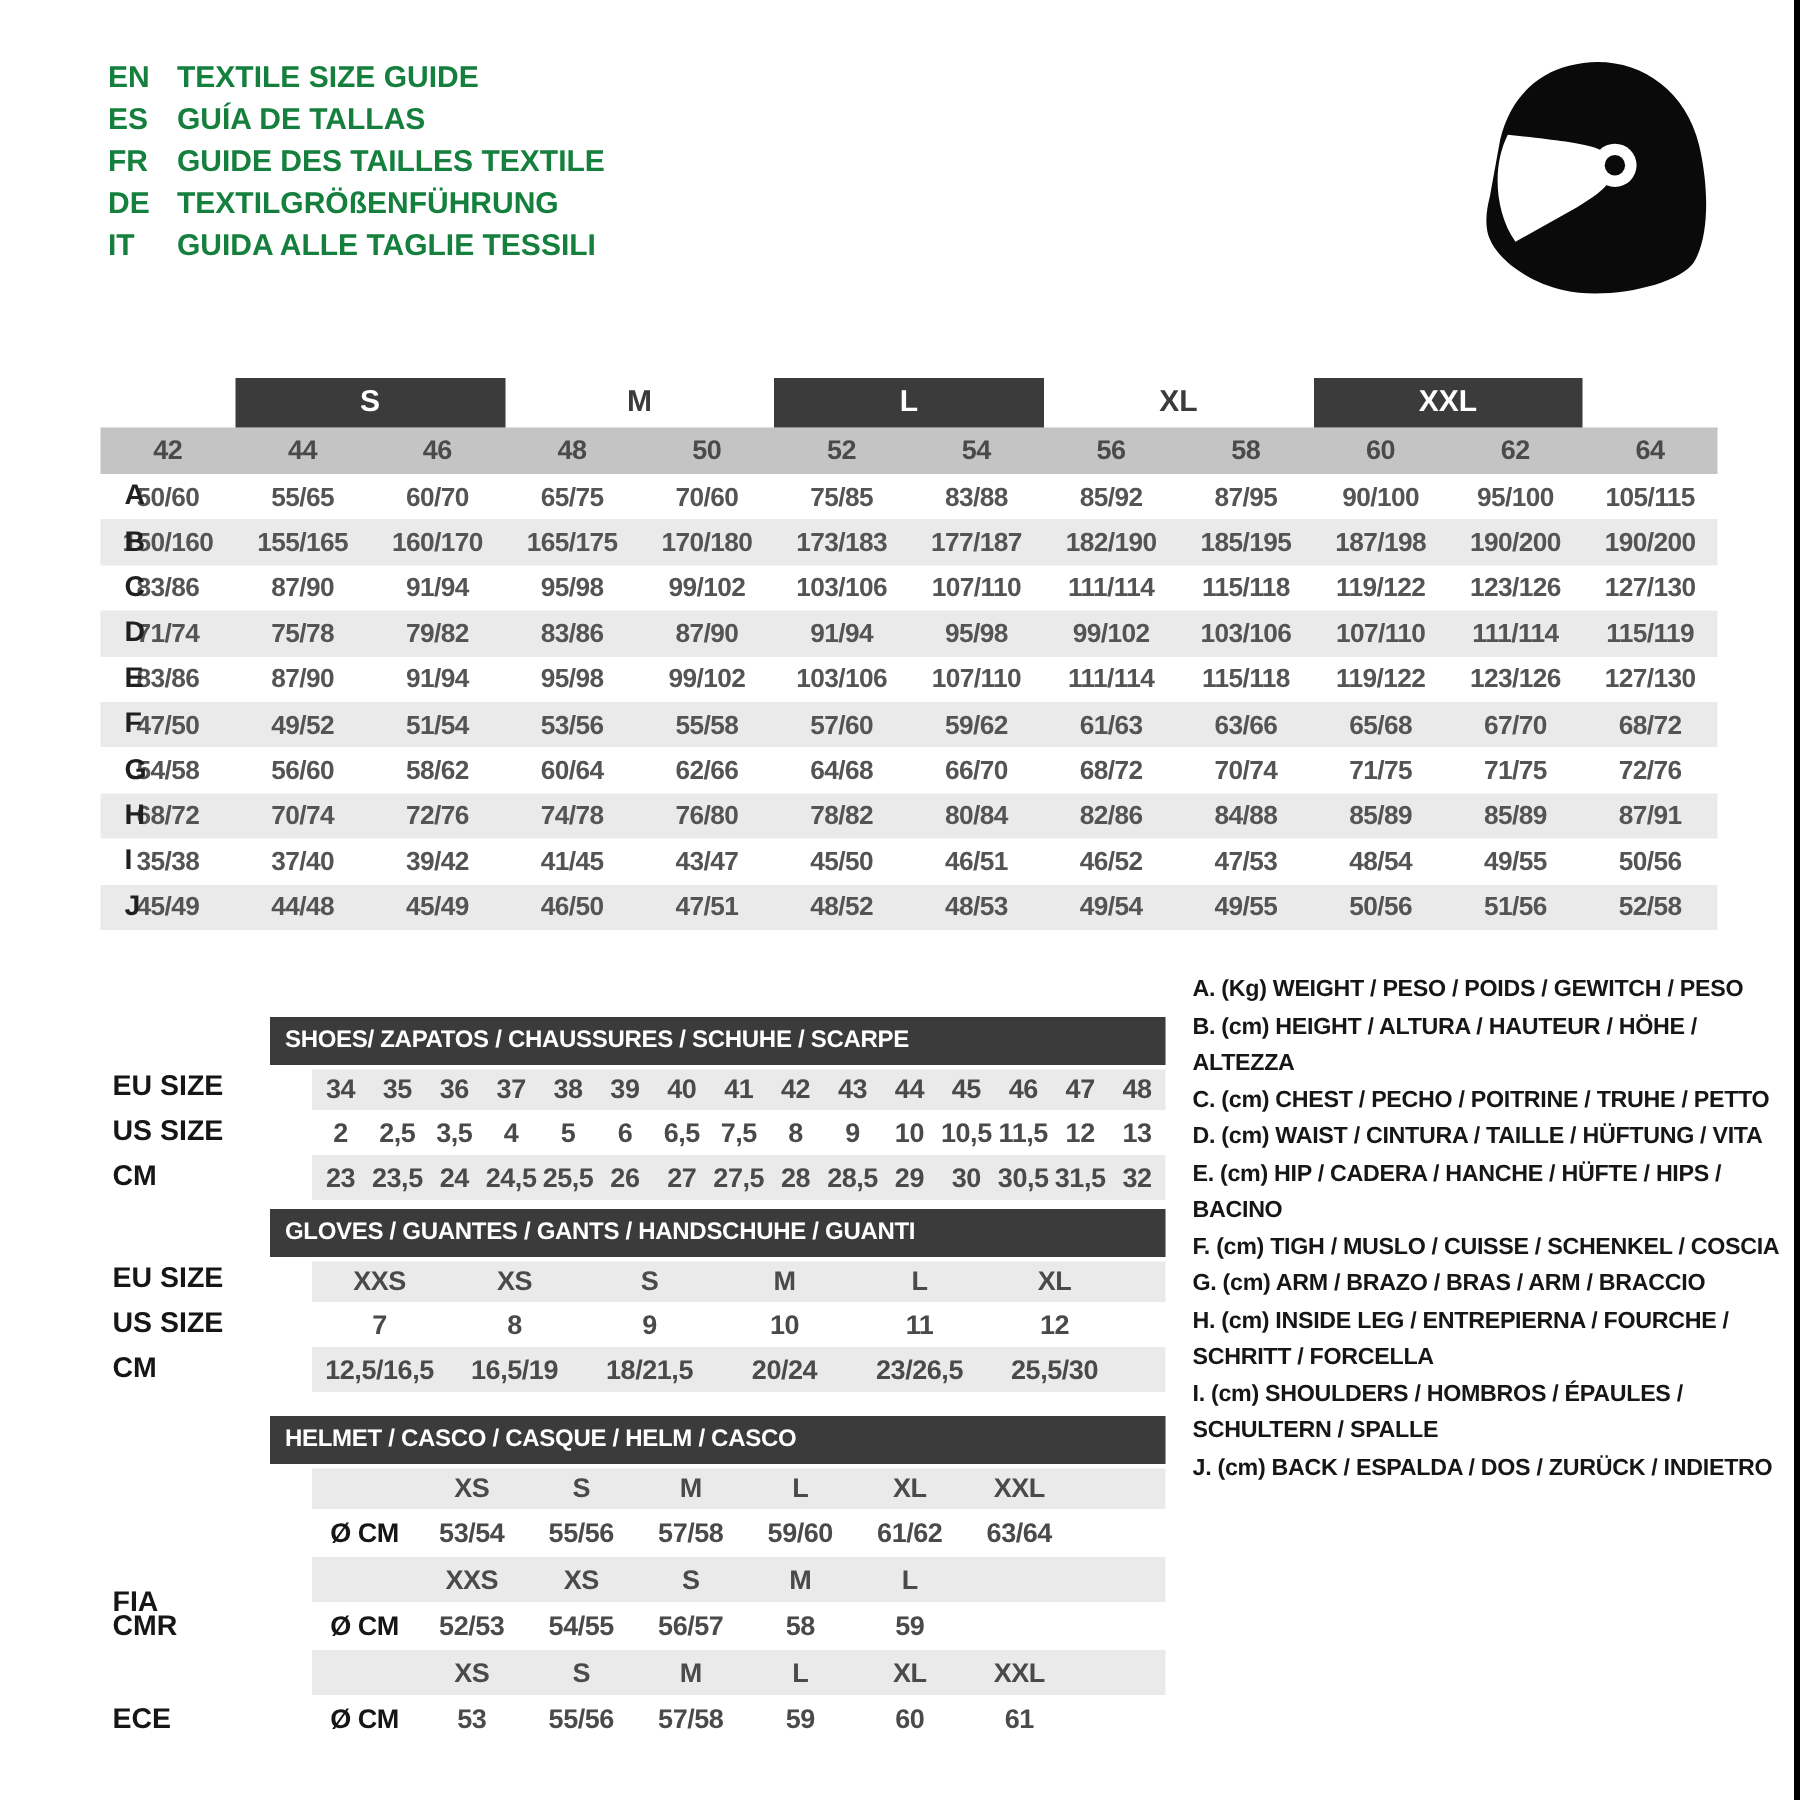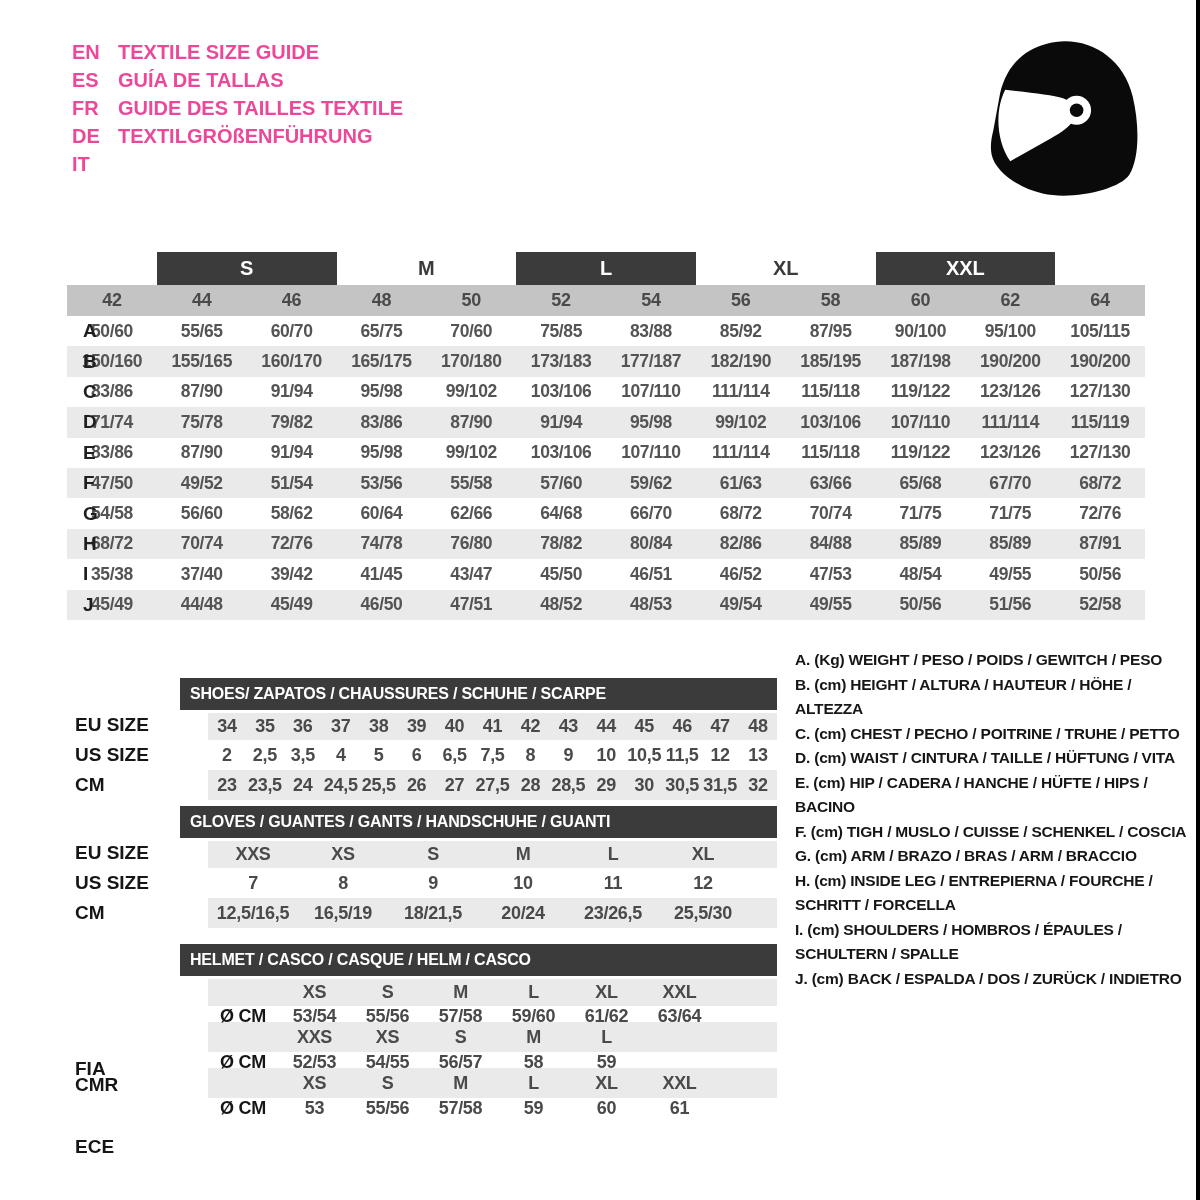--- a/index.html
+++ b/index.html
@@ -2,21 +2,21 @@
 <html><head>
 <meta charset="utf-8">
 <style>
   html,body{margin:0;padding:0;background:#fff;}
   .page{position:relative;width:1200px;height:1200px;background:#ffffff;overflow:hidden;
         font-family:"Liberation Sans",sans-serif;}
   .right-edge{position:absolute;right:0;top:0;width:4px;height:1200px;background:#000;}
 
   
   .langs{position:absolute;left:72px;top:38px;}
-  .lang-row{display:flex;line-height:28px;font-weight:bold;font-size:20px;color:#ec4899;}
+  .lang-row{display:flex;line-height:28px;font-weight:bold;font-size:20px;color:#15803d;}
   .lang-code{width:46px;}
 
   
   .helmet-icon{position:absolute;left:978px;top:28px;width:170px;height:178px;}
 
   
   .mtable{position:absolute;left:67px;top:252px;width:1078px;}
   .mhead{display:grid;grid-template-columns:repeat(12,1fr);height:33px;}
   .size-box{grid-row:1;display:flex;align-items:center;justify-content:center;
             font-weight:bold;font-size:20px;color:#3b3b3b;}
@@ -30,21 +30,21 @@
                 color:#1f1f1f;font-size:19px;letter-spacing:0;}
 
   
   .sec{position:absolute;left:180px;width:597px;}
   .sec-bar{height:32px;background:#3b3b3b;color:#ffffff;font-weight:bold;font-size:16px;
            line-height:32px;padding-left:10px;box-sizing:border-box;letter-spacing:-0.2px;white-space:nowrap;}
   .srow{display:grid;align-items:center;text-align:center;font-weight:bold;font-size:18px;
         color:#4a4a4a;height:30px;letter-spacing:-0.3px;margin-left:28px;}
   .srow.first{margin-top:3px;height:27px;}
   .srow.gray{background:#eaeaea;}
-  .srow.tall{height:16px;}
+  .srow.tall{height:32px;}
   .shoes-grid{grid-template-columns:repeat(15,1fr);}
   .gloves-grid{grid-template-columns:repeat(6,90px) 1fr;}
   .helm-grid{grid-template-columns:70px repeat(6,73px) 1fr;}
   .helm-grid .unit{color:#161616;}
   .side-label{position:absolute;left:75px;font-weight:bold;font-size:19px;color:#161616;
               height:30px;line-height:30px;white-space:nowrap;}
 
   
   .legend{position:absolute;left:795px;top:648px;width:404px;font-weight:bold;
           font-size:15.5px;line-height:24.5px;color:#161616;letter-spacing:-0.2px;}
@@ -66,20 +66,21 @@
     <div class="lang-row">
       <span class="lang-code">FR</span>
       <span>GUIDE DES TAILLES TEXTILE</span>
     </div>
     <div class="lang-row">
       <span class="lang-code">DE</span>
       <span>TEXTILGRÖßENFÜHRUNG</span>
     </div>
     <div class="lang-row">
       <span class="lang-code">IT</span>
+      <span>GUIDA ALLE TAGLIE TESSILI</span>
     </div>
   </div>
 
   <svg class="helmet-icon" viewBox="0 0 100 100">
     <path fill="#0a0a0a" d="M 40 7 C 62 1 85 13 91 38 C 95 55 95 74 89 84 C 83 93 55 99 38 95 C 24 92 10 82 8 72 C 7 67 8 62 9 58 L 13 36 C 17 19 28 10 40 7 Z"></path>
     <path fill="#ffffff" d="M 16 34 C 30 35.5 44 37 50 39 C 57 41.5 59 47 56 52 C 54 55.5 49 59 43 62.5 L 19 76 C 14 69 12 60 12 52 C 12 45 13.5 39 16 34 Z"></path>
     <circle cx="58" cy="46" r="8.5" fill="#ffffff"></circle>
     <circle cx="58" cy="46" r="4" fill="#0a0a0a"></circle>
   </svg>
 

